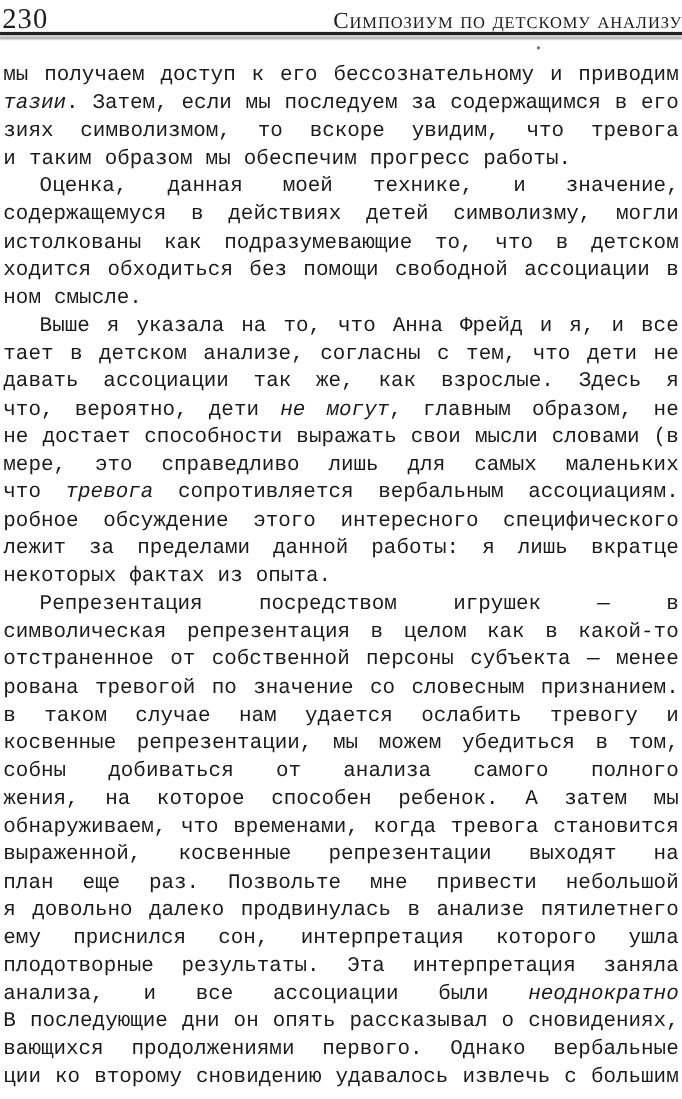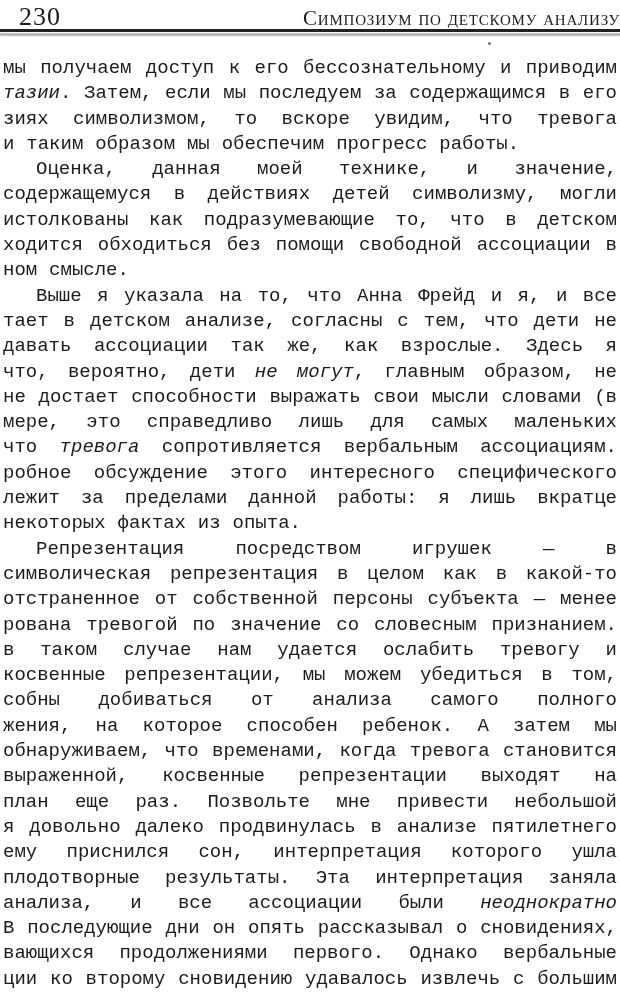--- a/index.html
+++ b/index.html
@@ -9,21 +9,21 @@
     height: 999px;
     background: #ffffff;
     color: #1b1b1b;
     font-family: "Liberation Serif", "DejaVu Serif", serif;
     overflow: hidden;
     margin: 0 auto;
   }
   
   .header { position: absolute; top: 5px; left: 0; width: 620px; height: 24px; }
   .page-number {
-    position: absolute; left: 19px; top: 0;
+    position: absolute; left: 2px; top: 0;
     font-size: 26px; line-height: 24px; letter-spacing: 1px;
   }
   .running-title {
     position: absolute; left: 0; top: 2px; width: 620px;
     text-align: right;
     font-variant: small-caps;
     font-size: 21px; line-height: 22px; letter-spacing: 0.8px;
   }
   .head-rule {
     position: absolute; top: 29px; left: 0; width: 620px; height: 3px;

